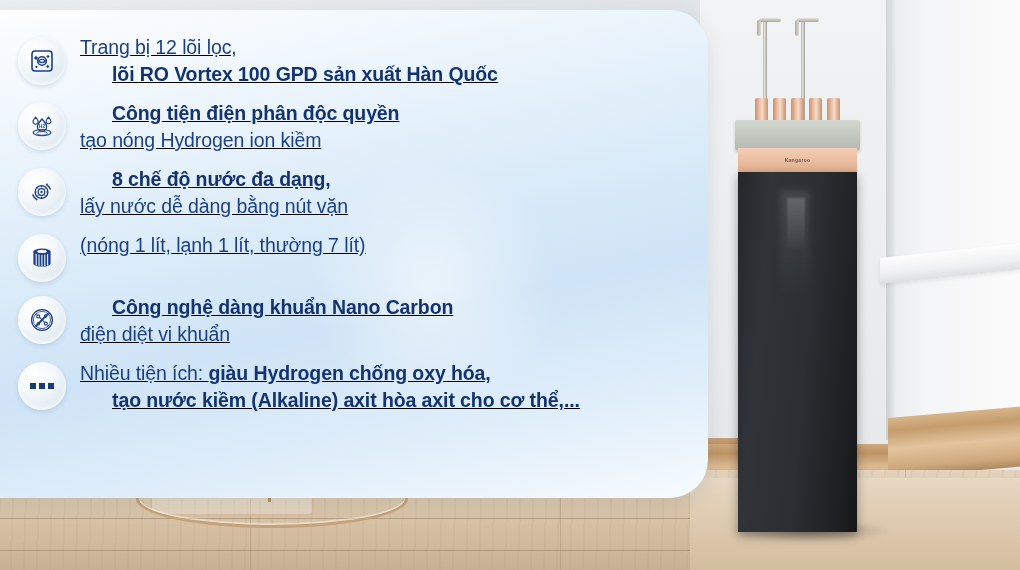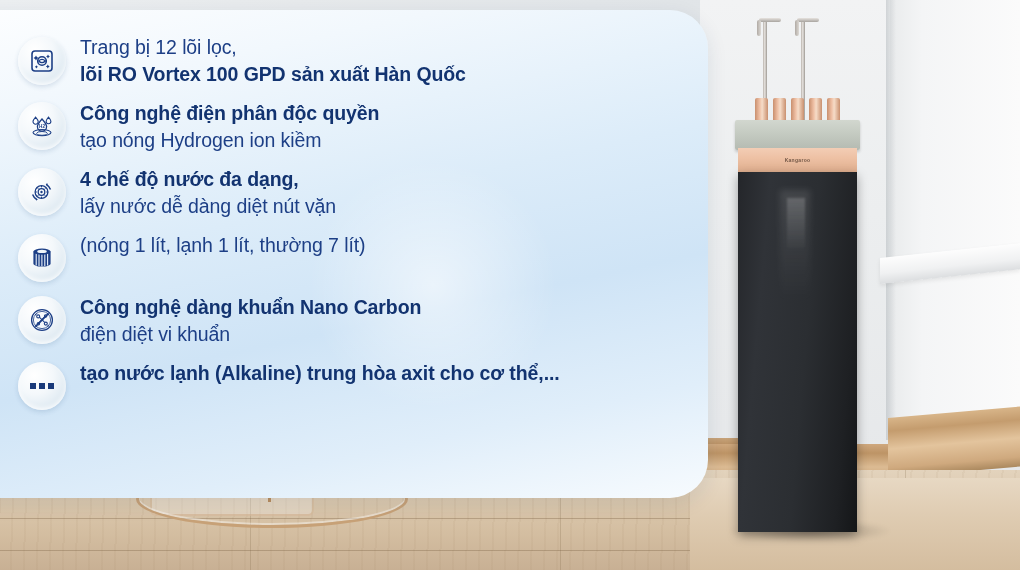--- a/index.html
+++ b/index.html
@@ -156,36 +156,36 @@
     background:linear-gradient(168deg,#fdfeff 0%,#f2f8fd 16%,#dcecf9 42%,#cfe4f6 62%,#e0eefa 82%,#f7fbfe 100%);
     box-shadow:0 6px 20px rgba(20,50,90,.10);
     overflow:hidden;
   }
   .card-wm{
     position:absolute;right:150px;top:150px;width:250px;height:250px;
     border-radius:50%;
     background:radial-gradient(circle,rgba(255,255,255,.55) 0%,rgba(255,255,255,0) 70%);
   }
 
-  .features{position:absolute;left:58px;top:24px;width:660px;}
+  .features{position:absolute;left:58px;top:24px;width:660px;text-decoration:underline;}
   .feature{display:flex;align-items:flex-start;margin-bottom:11px;}
   .feature .ficon{
     flex:0 0 auto;width:48px;height:48px;margin-right:14px;margin-top:3px;
     border-radius:50%;
     background:radial-gradient(circle at 34% 28%,#ffffff 0%,#f4f8fb 40%,#dfeaf2 74%,#cbdce9 100%);
     box-shadow:0 2px 5px rgba(40,80,130,.16), inset 0 -2px 4px rgba(255,255,255,.85);
     display:flex;align-items:center;justify-content:center;
   }
   .ficon svg{display:block;}
   .ftext{padding-top:1px;}
   .line{
     font-size:19.5px;line-height:27px;color:#1d3f86;white-space:nowrap;
     letter-spacing:-0.1px;
   }
-  .line.b{font-weight:bold;color:#123370;}
+  .line.b{font-weight:bold;color:#123370;margin-left:32px;}
   .line .bold{font-weight:bold;color:#123370;}
   .line .reg{font-weight:normal;color:#1d3f86;}
   .f1 .ftext{padding-top:0px;}
   .feature.f6{margin-bottom:0;}
 </style>
 </head>
 <body>
 
 <div class="scene">
 
@@ -279,21 +279,21 @@
           <svg width="28" height="28" viewBox="0 0 28 28" fill="none" stroke="#1d3f86" stroke-width="1.3">
             <path d="M14 7c2.8 3.2 4.6 5.3 4.6 7.6a4.6 4.6 0 1 1-9.2 0C9.4 12.3 11.2 10.2 14 7z"></path>
             <path d="M7.6 5.2c1.6 1.9 2.6 3.1 2.6 4.4a2.6 2.6 0 1 1-5.2 0c0-1.3 1-2.5 2.6-4.4z" stroke-width="1.1"></path>
             <path d="M20.5 5.2c1.5 1.8 2.4 2.9 2.4 4.1a2.4 2.4 0 1 1-4.8 0c0-1.2.9-2.3 2.4-4.1z" stroke-width="1.1"></path>
             <ellipse cx="14" cy="20.6" rx="9" ry="3.1" stroke-width="1.1"></ellipse>
             <ellipse cx="14" cy="21.4" rx="5.4" ry="1.9" stroke-width=".9"></ellipse>
             <text x="14" y="16.4" font-size="4.6" font-family="Liberation Sans, sans-serif" font-weight="bold" fill="#1d3f86" stroke="none" text-anchor="middle">H2</text>
           </svg>
         </div>
         <div class="ftext">
-          <div class="line b">Công nghệ điện phân độc quyền</div>
+          <div class="line b">Công tiện điện phân độc quyền</div>
           <div class="line">tạo nóng Hydrogen ion kiềm</div>
         </div>
       </div>
 
       <div class="feature">
         <div class="ficon">
           <svg width="28" height="28" viewBox="0 0 28 28" fill="none" stroke="#1d3f86" stroke-width="1.3">
             <circle cx="13.5" cy="14" r="6.4"></circle>
             <circle cx="13.5" cy="14" r="3.3"></circle>
             <circle cx="13.5" cy="14" r="1.2" fill="#1d3f86" stroke="none"></circle>
@@ -301,22 +301,22 @@
               <path d="M13.5 7.6v1.8M13.5 18.6v1.8M7.1 14h1.8M18.2 14h2"></path>
               <path d="M9 9.5l1.3 1.3M16.7 17.2l1.3 1.3M9 18.5l1.3-1.3M16.7 10.8l1.3-1.3"></path>
             </g>
             <path d="M22.5 11.5a9.6 9.6 0 0 0-4.4-5.2" stroke-width="1.5"></path>
             <path d="M19.2 5.1l-1.4 1.5 2 .6z" fill="#1d3f86" stroke="none"></path>
             <path d="M4.6 16.5a9.6 9.6 0 0 0 4.6 5.3" stroke-width="1.5"></path>
             <path d="M8.1 22.6l1.5-1.4-2-.7z" fill="#1d3f86" stroke="none"></path>
           </svg>
         </div>
         <div class="ftext">
-          <div class="line b">4 chế độ nước đa dạng,</div>
-          <div class="line">lấy nước dễ dàng diệt nút vặn</div>
+          <div class="line b">8 chế độ nước đa dạng,</div>
+          <div class="line">lấy nước dễ dàng bằng nút vặn</div>
         </div>
       </div>
 
       <div class="feature">
         <div class="ficon">
           <svg width="28" height="28" viewBox="0 0 28 28">
             <path d="M5.4 7.6 H22.6 V19.4 C22.6 21.3 18.7 22.6 14 22.6 S5.4 21.3 5.4 19.4 Z" fill="#1d3f86"></path>
             <g stroke="#eaf2fa" stroke-width="1.1">
               <path d="M8.2 9.6v11.8M11 9.6v12.4M13.9 9.6v12.6M16.8 9.6v12.4M19.6 9.6v11.8"></path>
             </g>
@@ -353,19 +353,20 @@
 
       <div class="feature f6">
         <div class="ficon">
           <svg width="28" height="12" viewBox="0 0 28 12">
             <rect x="2" y="3" width="6" height="6" fill="#1a3a7a"></rect>
             <rect x="11" y="3" width="6" height="6" fill="#1a3a7a"></rect>
             <rect x="20" y="3" width="6" height="6" fill="#1a3a7a"></rect>
           </svg>
         </div>
         <div class="ftext">
-          <div class="line b">tạo nước lạnh (Alkaline) trung hòa axit cho cơ thể,...</div>
+          <div class="line"><span class="reg">Nhiều tiện ích: </span><span class="bold">giàu Hydrogen chống oxy hóa,</span></div>
+          <div class="line b">tạo nước kiềm (Alkaline) axit hòa axit cho cơ thể,...</div>
         </div>
       </div>
 
     </div>
   </div>
 </div>
 
 </body></html>

